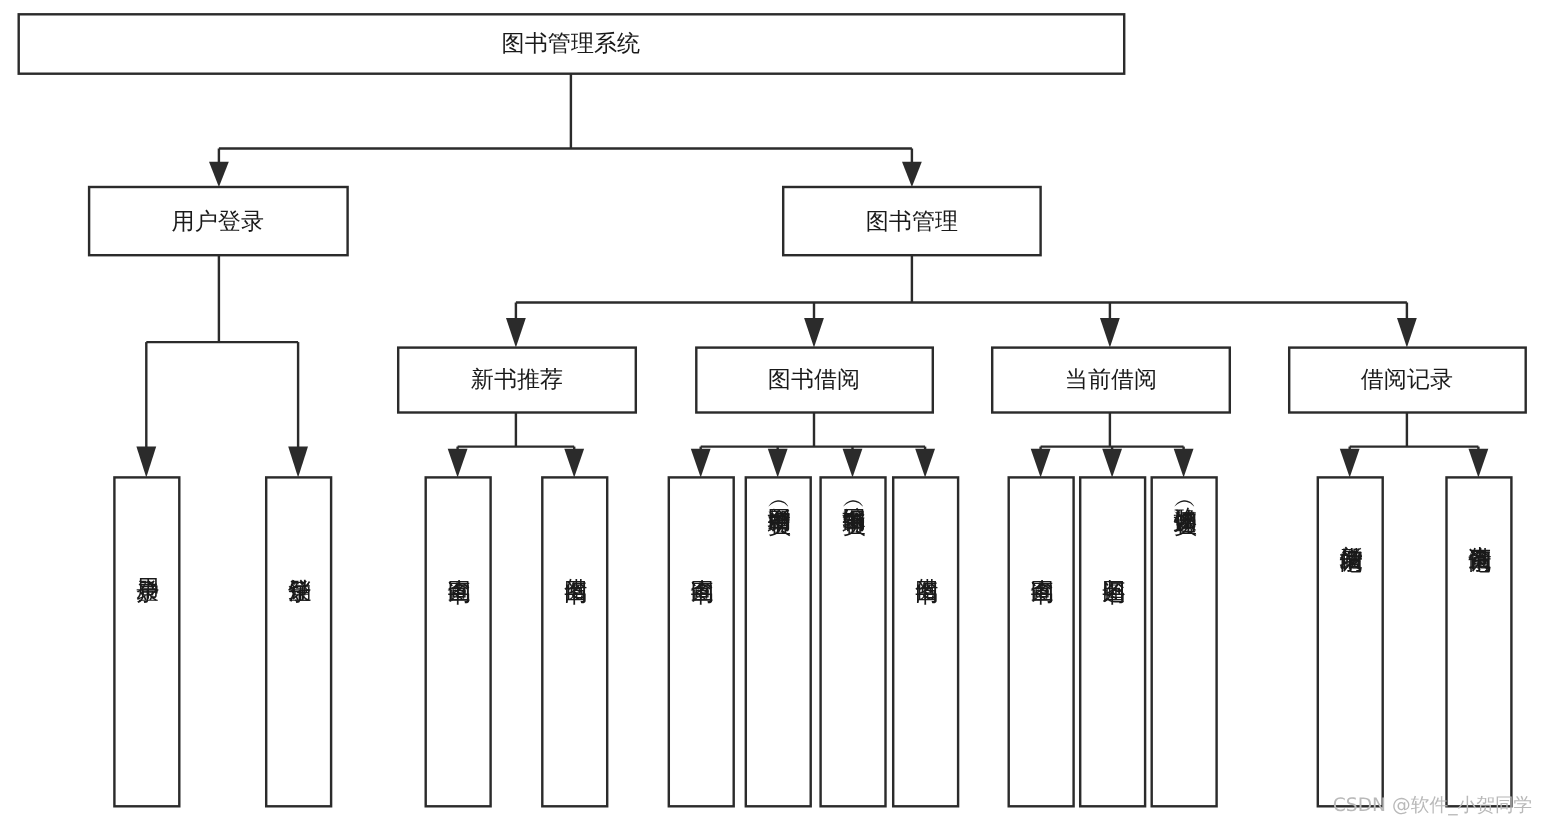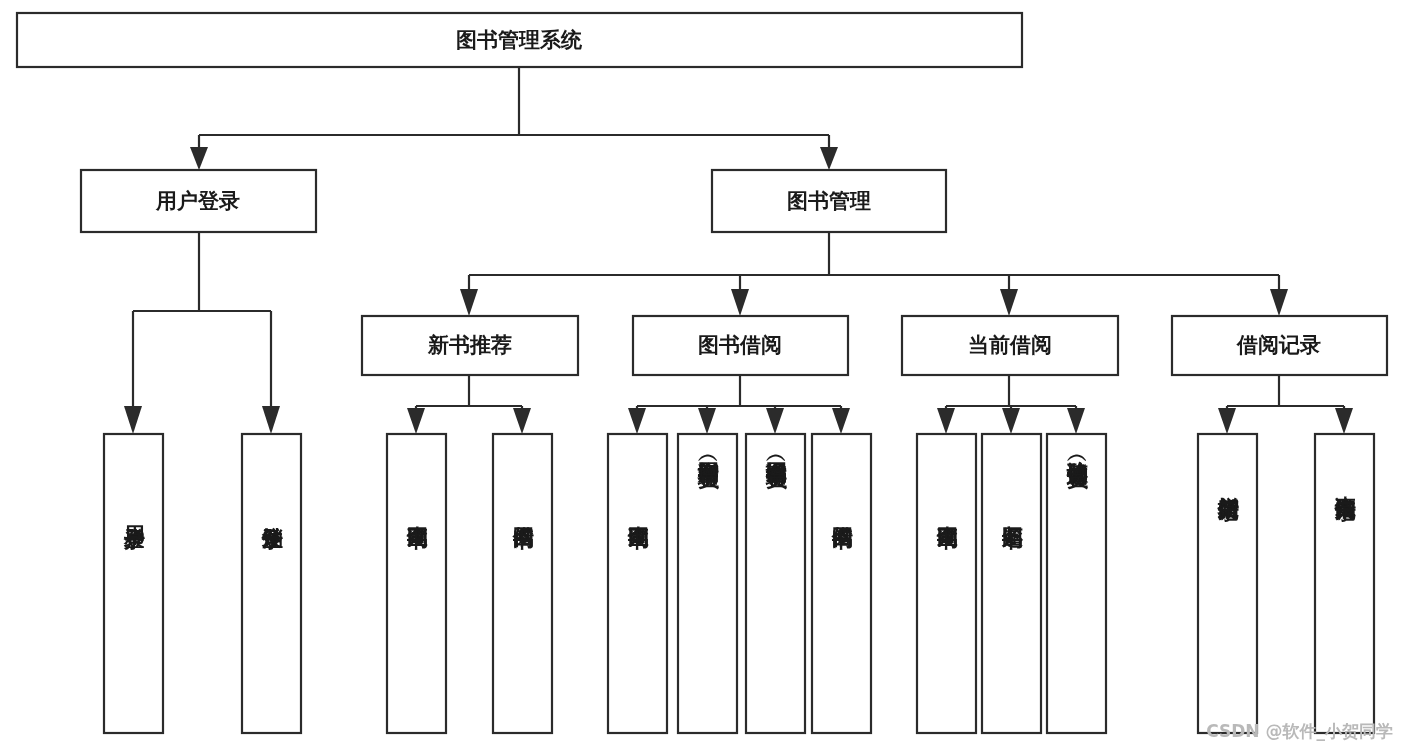--- a/index.html
+++ b/index.html
@@ -10,21 +10,20 @@
   body {
     width: 1405px;
     height: 747px;
     font-family: "DejaVu Sans", "Liberation Sans", sans-serif;
     overflow: hidden;
   }
   #diagram-root {
     position: relative;
     width: 1405px;
     height: 747px;
-    font-weight: bold;
   }
   svg.diagram {
     position: absolute;
     left: 0;
     top: 0;
     width: 1405px;
     height: 747px;
   }
   .node-box {
     fill: #ffffff;

